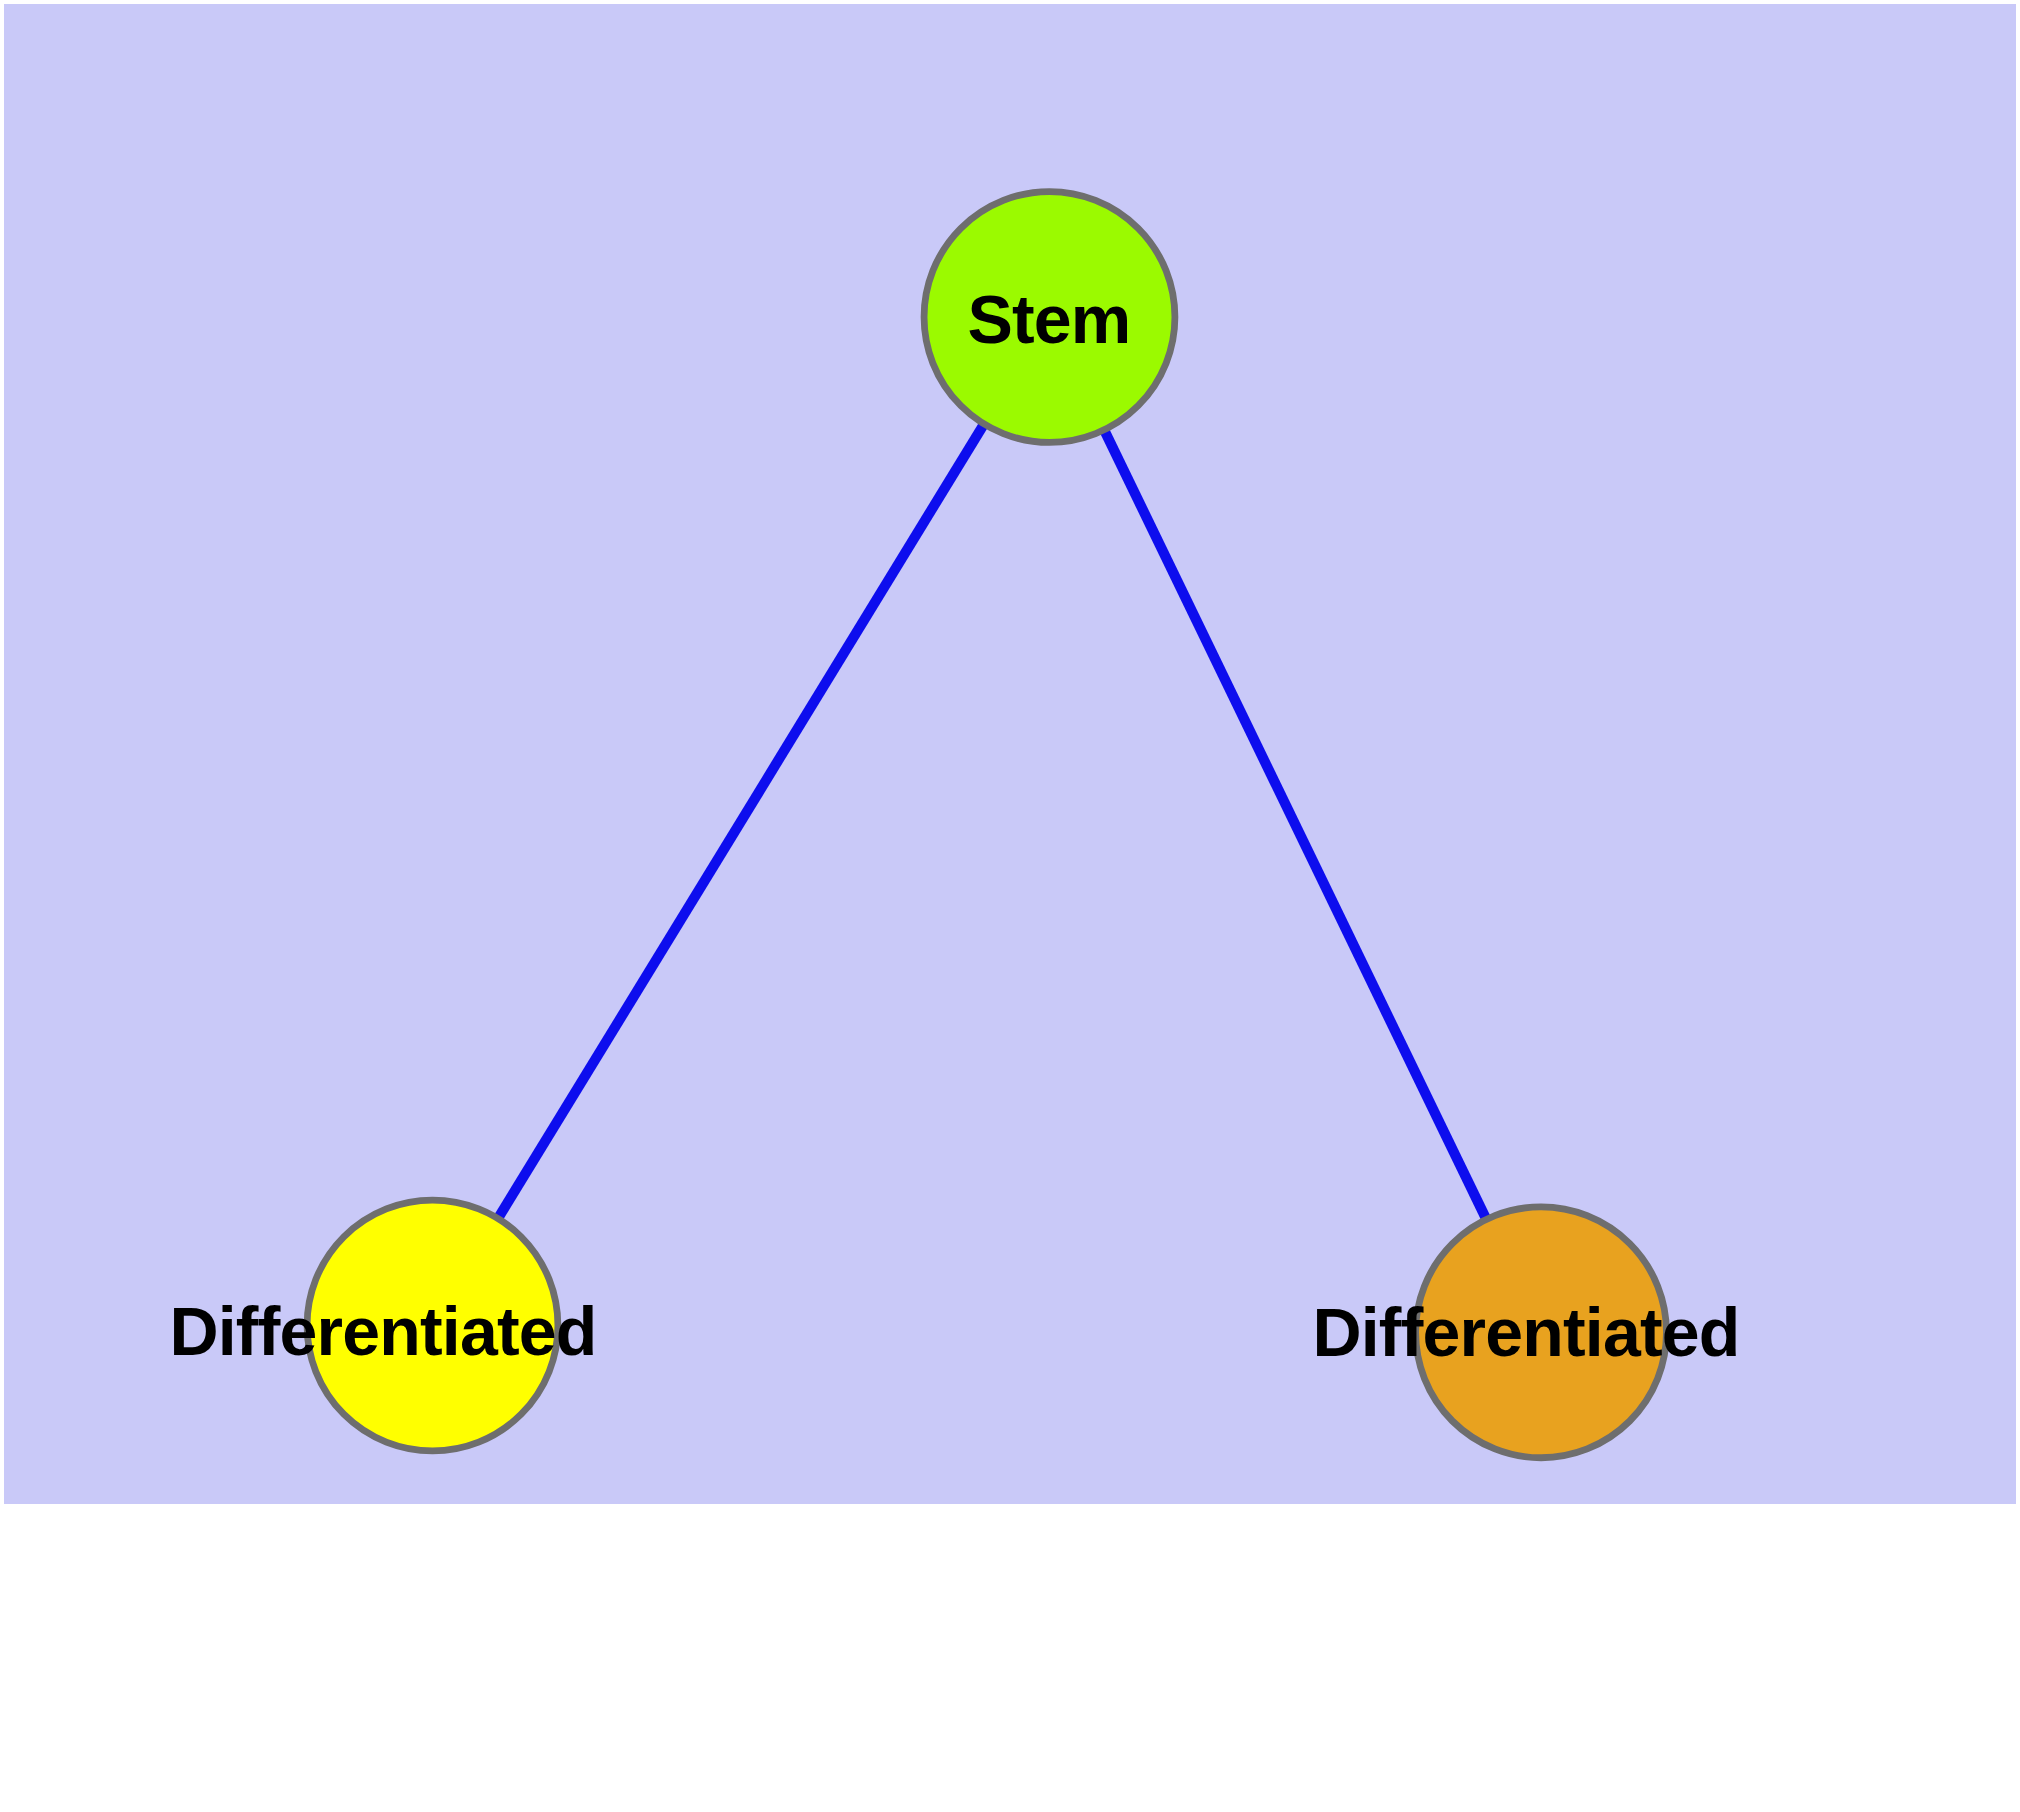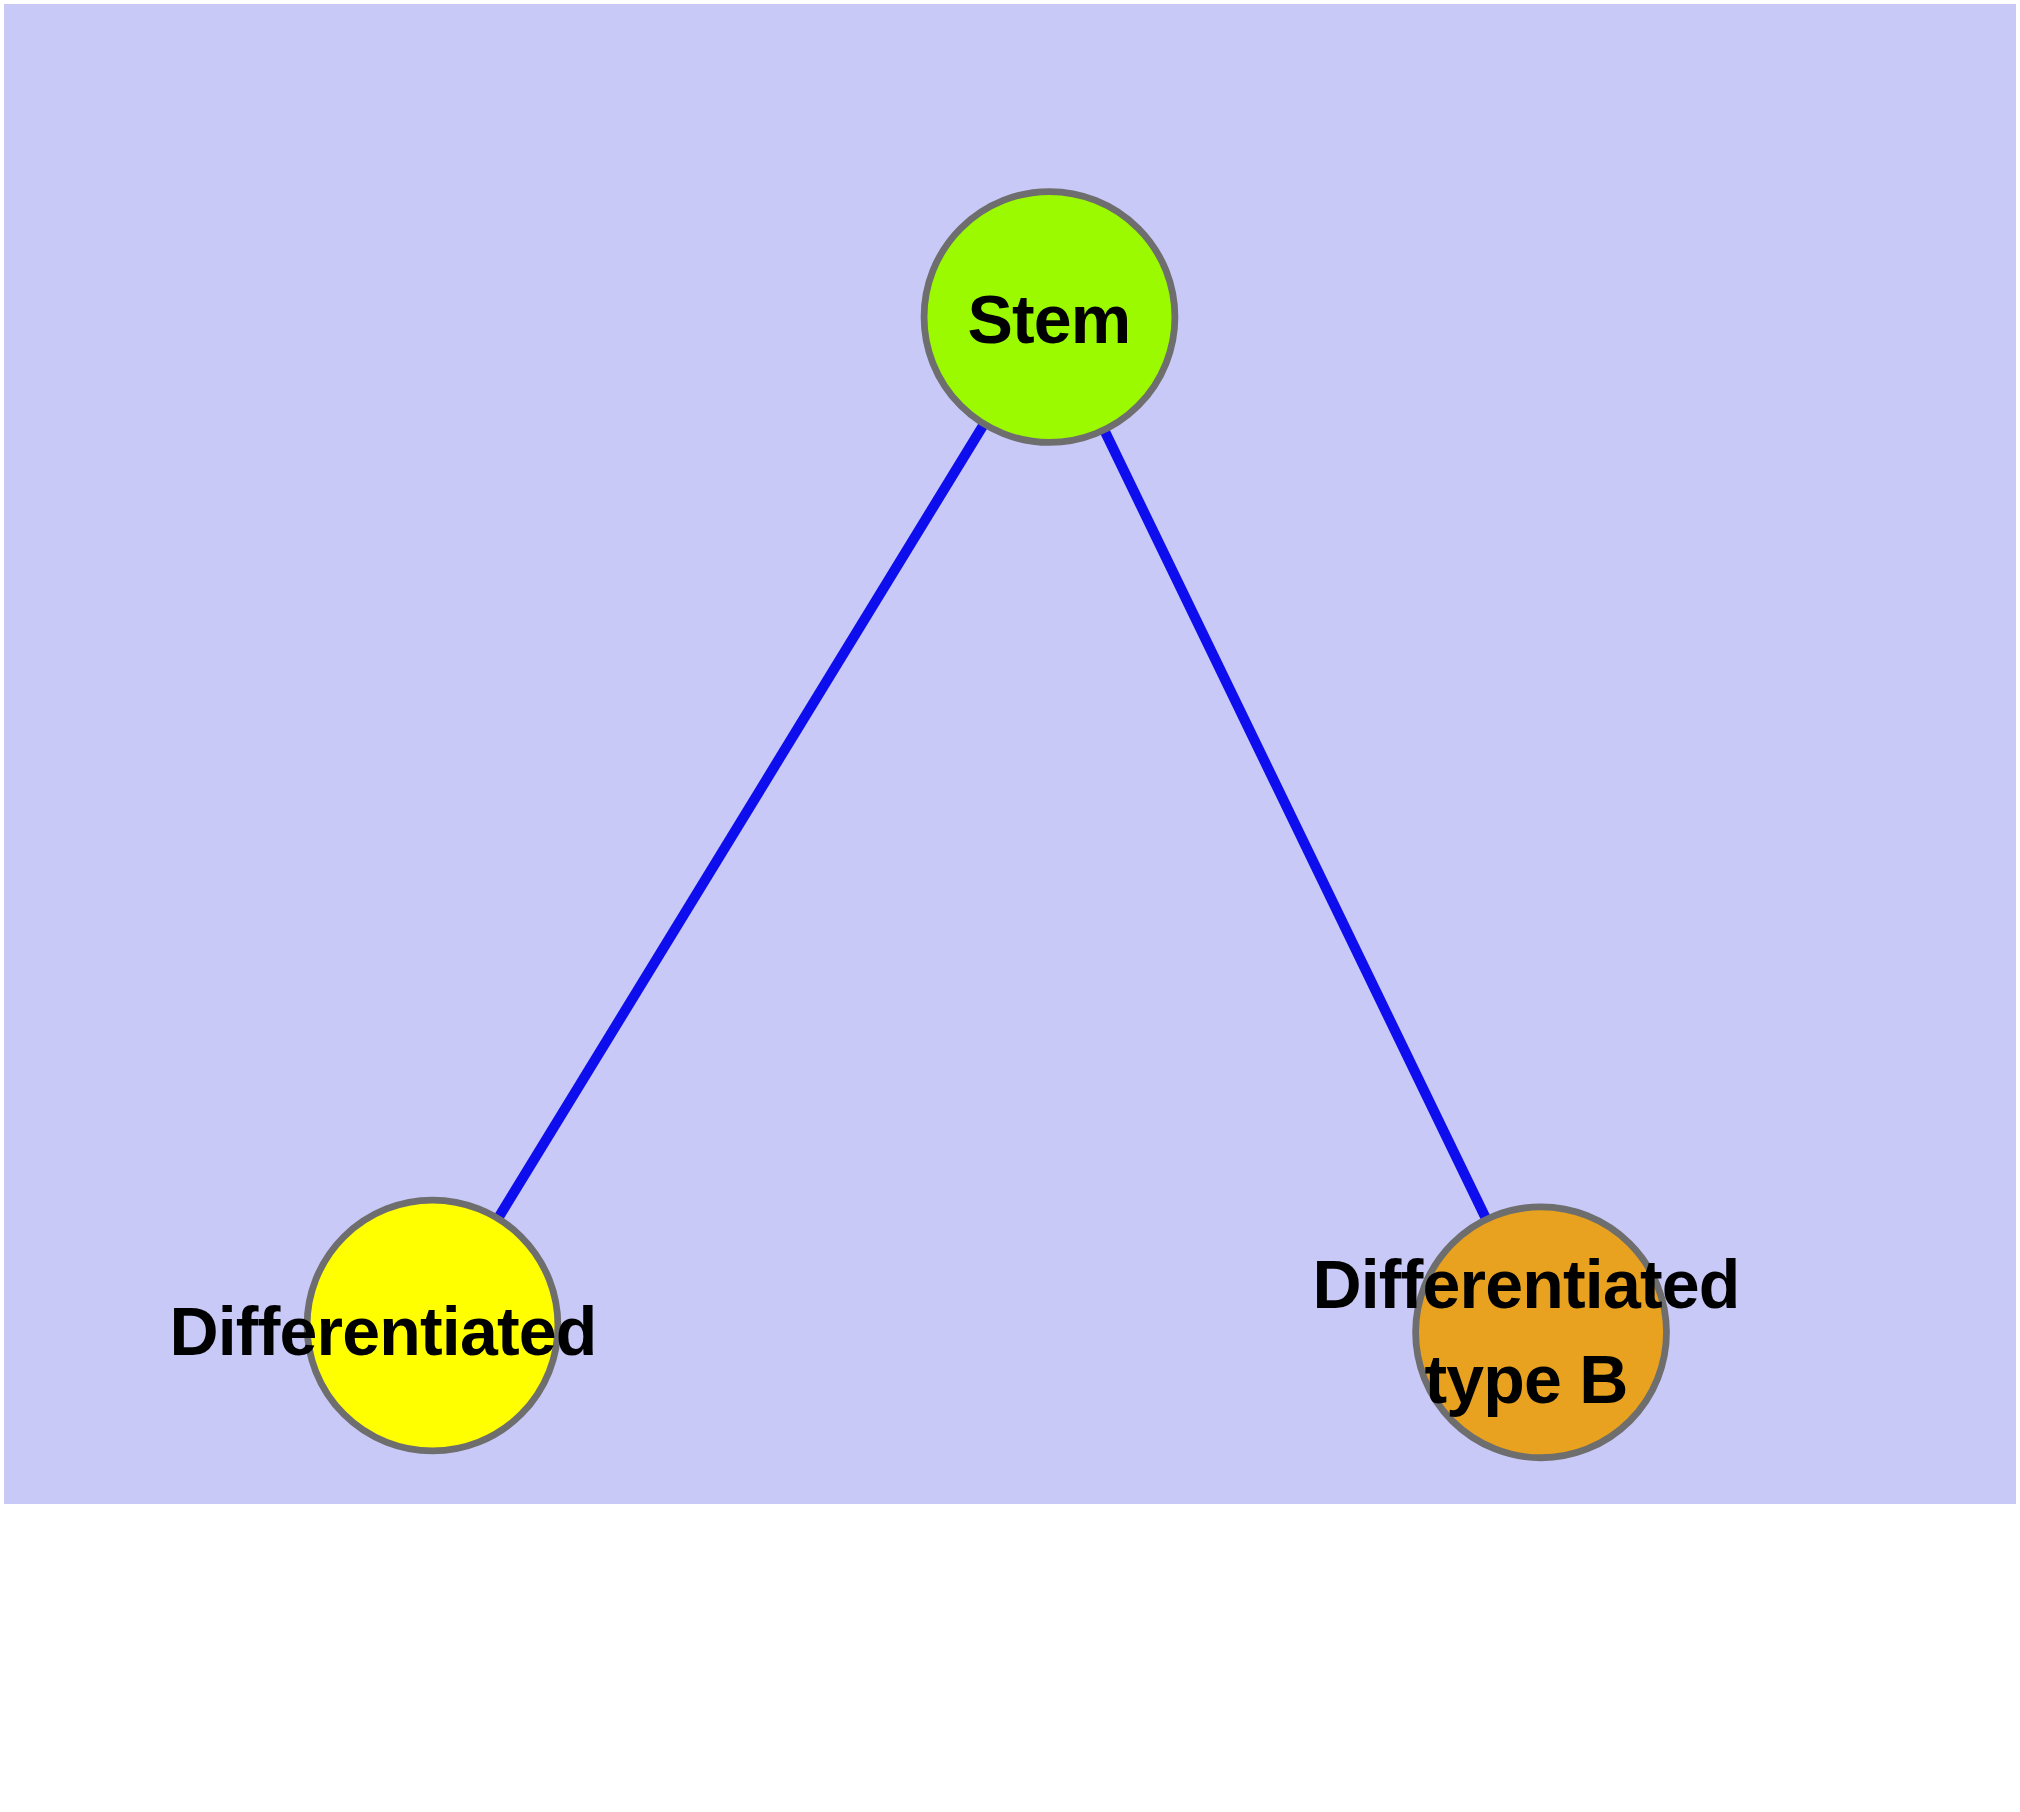--- a/index.html
+++ b/index.html
@@ -70,16 +70,15 @@
   <div id="label-stem" class="node-label">
     <span>Stem</span>
   </div>
 
   <div id="label-type-a" class="node-label">
     <span>Differentiated</span>
   </div>
 
   <div id="label-type-b" class="node-label">
     <span>Differentiated</span>
-    <span>type B</span>
   </div>
 </div>
 
 
 </body></html>

